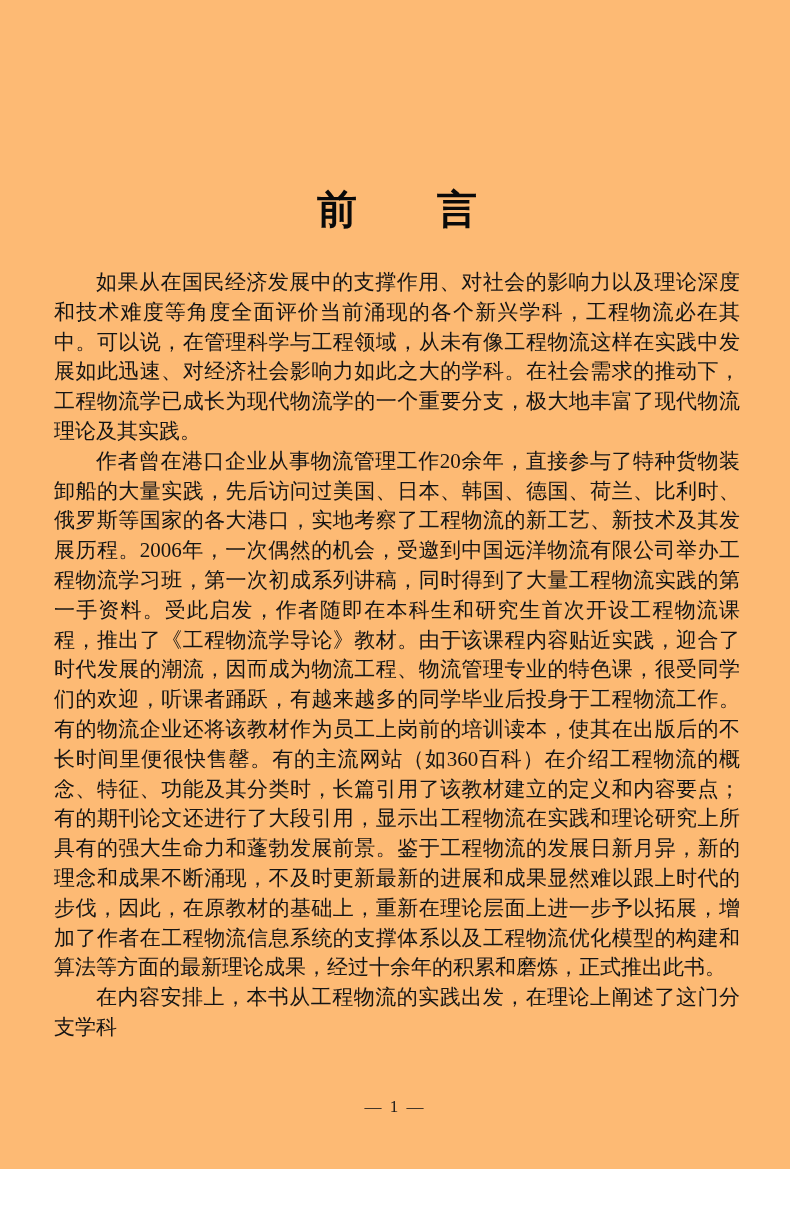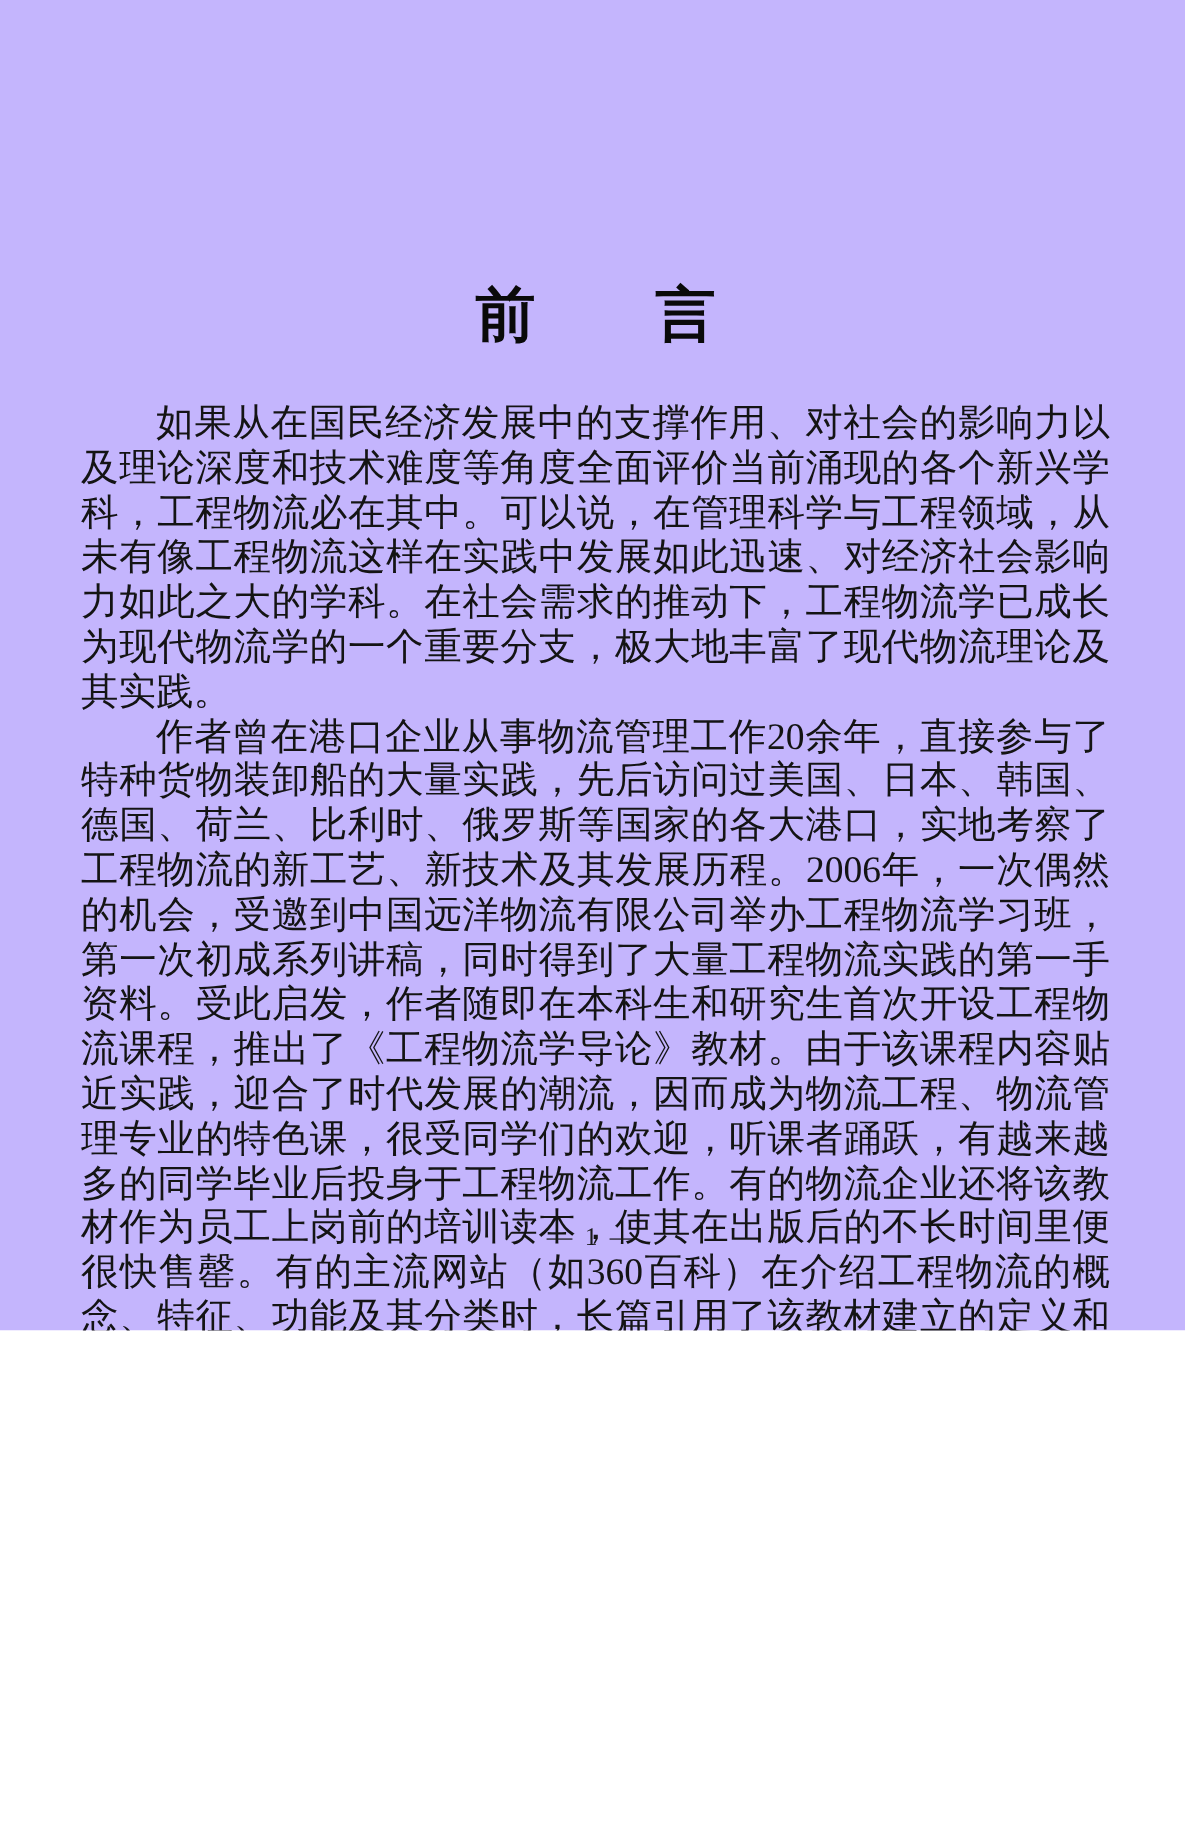--- a/index.html
+++ b/index.html
@@ -2,41 +2,41 @@
 <html><head>
 <meta charset="utf-8">
 <style>
   html, body {
     margin: 0;
     padding: 0;
     background: #ffffff;
   }
   .page {
     width: 790px;
-    height: 887px;
+    height: 1169px;
     margin: 0 auto;
-    background: #c4b5fd;
+    background: #fdba74;
     box-sizing: border-box;
     position: relative;
     padding: 186px 50px 0 54px;
     font-family: "Liberation Serif", serif;
     color: #111111;
   }
   .title {
     margin: 0 0 34px 0;
     text-align: center;
     font-size: 40px;
     font-weight: bold;
     color: #0a0a0a;
     line-height: 1.2;
   }
   .body-text p {
     margin: 0;
     padding: 0;
-    font-size: 25px;
+    font-size: 21px;
     line-height: 29.8px;
     text-align: justify;
     text-indent: 2em;
     color: #141414;
   }
   .page-number {
     position: absolute;
     left: 0;
     bottom: 52px;
     width: 100%;

